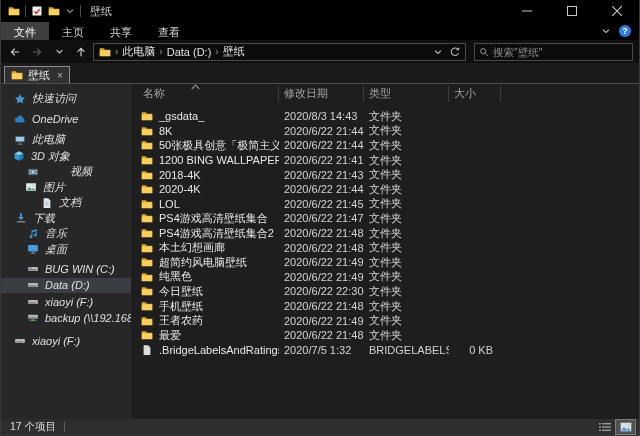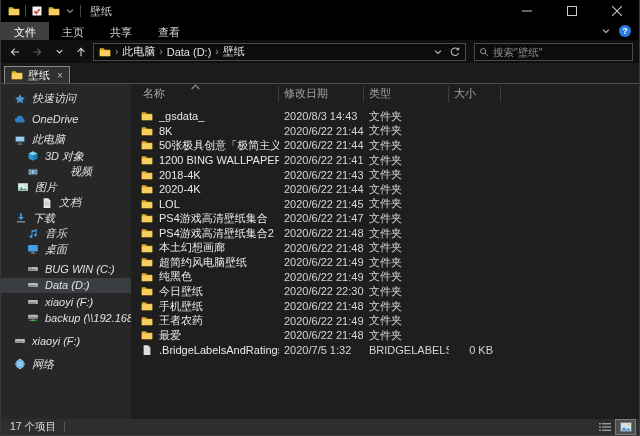--- a/index.html
+++ b/index.html
@@ -243,21 +243,21 @@
           <span class="icon12">
             <svg viewBox="0 0 16 16">
               <rect x="1.5" y="2.8" width="13" height="8.2" rx="1" fill="#46667e"></rect>
               <rect x="2.7" y="4" width="10.6" height="5.6" fill="#9ecbe8"></rect>
               <rect x="6.2" y="11.6" width="3.6" height="1.4" fill="#777"></rect>
               <rect x="4.6" y="13.2" width="6.8" height="1.1" fill="#777"></rect>
             </svg>
           </span>
           <span>此电脑</span>
         </div>
-        <div class="side-item" style="padding-left: 26px; margin-top: 1px;">
+        <div class="side-item" style="padding-left: 12px; margin-top: 1px;">
           <span class="icon12">
             <svg viewBox="0 0 16 16">
               <path fill="#7fd4f2" d="M8 1.8l6 3L8 7.8l-6-3z"></path>
               <path fill="#2e9bd6" d="M2 4.8l6 3v6.4l-6-3z"></path>
               <path fill="#1f7fb5" d="M14 4.8l-6 3v6.4l6-3z"></path>
             </svg>
           </span>
           <span>3D 对象</span>
         </div>
         <div class="side-item" style="padding-left: 26px; gap: 31px;">
@@ -268,21 +268,21 @@
                 <rect x="3" y="5.2" width="1.8" height="1.8"></rect>
                 <rect x="3" y="8.6" width="1.8" height="1.8"></rect>
                 <rect x="11.2" y="5.2" width="1.8" height="1.8"></rect>
                 <rect x="11.2" y="8.6" width="1.8" height="1.8"></rect>
               </g>
               <rect x="6" y="5.4" width="4" height="5" fill="#9ecbe8"></rect>
             </svg>
           </span>
           <span>视频</span>
         </div>
-        <div class="side-item" style="padding-left: 16px;">
+        <div class="side-item" style="padding-left: 24px;">
           <span class="icon12">
             <svg viewBox="0 0 16 16">
               <rect x="1.5" y="3" width="13" height="10" fill="#d8ecf7"></rect>
               <path fill="#58a05e" d="M2.5 12l3.4-4 3 3.4 2-2.2 2.6 2.8z"></path>
               <circle cx="11" cy="6" r="1.3" fill="#f3c74f"></circle>
             </svg>
           </span>
           <span>图片</span>
         </div>
         <div class="side-item" style="padding-left: 40px;">
@@ -374,33 +374,20 @@
         </div>
         <div class="side-item" style="padding-left: 13px; margin-top: 7px;">
           <span class="icon12">
             <svg viewBox="0 0 16 16">
               <rect x="1.5" y="5.2" width="13" height="5.4" rx="0.8" fill="#b9b9b9"></rect>
               <path fill="#8f8f8f" d="M1.5 8h13v1.8a0.8 0.8 0 01-.8.8H2.3a0.8 0.8 0 01-.8-.8z"></path>
               <circle cx="12.6" cy="9.2" r="0.7" fill="#eaffea"></circle>
             </svg>
           </span>
           <span>xiaoyi (F:)</span>
-        </div>
-        <div class="side-item" style="padding-left: 13px; margin-top: 8px;">
-          <span class="icon12">
-            <svg viewBox="0 0 16 16">
-              <circle cx="8" cy="8" r="6.2" fill="#3f94d6"></circle>
-              <g fill="none" stroke="#cfe8f7" stroke-width="0.9">
-                <path d="M1.8 8h12.4M8 1.8v12.4"></path>
-                <ellipse cx="8" cy="8" rx="2.9" ry="6.2"></ellipse>
-                <path d="M3.3 4.6c2.6 1.9 6.8 1.9 9.4 0M3.3 11.4c2.6-1.9 6.8-1.9 9.4 0"></path>
-              </g>
-            </svg>
-          </span>
-          <span>网络</span>
         </div>
       </div>
     <div class="listpane">
       <div class="list-header" id="list-header">
           <div class="hcol c0">
             <span class="sort-caret">
               <svg viewBox="0 0 9 6">
                 <path fill="none" stroke="#8f8f8f" stroke-width="1.2" d="M0.7 5L4.5 1.2 8.3 5"></path>
               </svg>
             </span>

